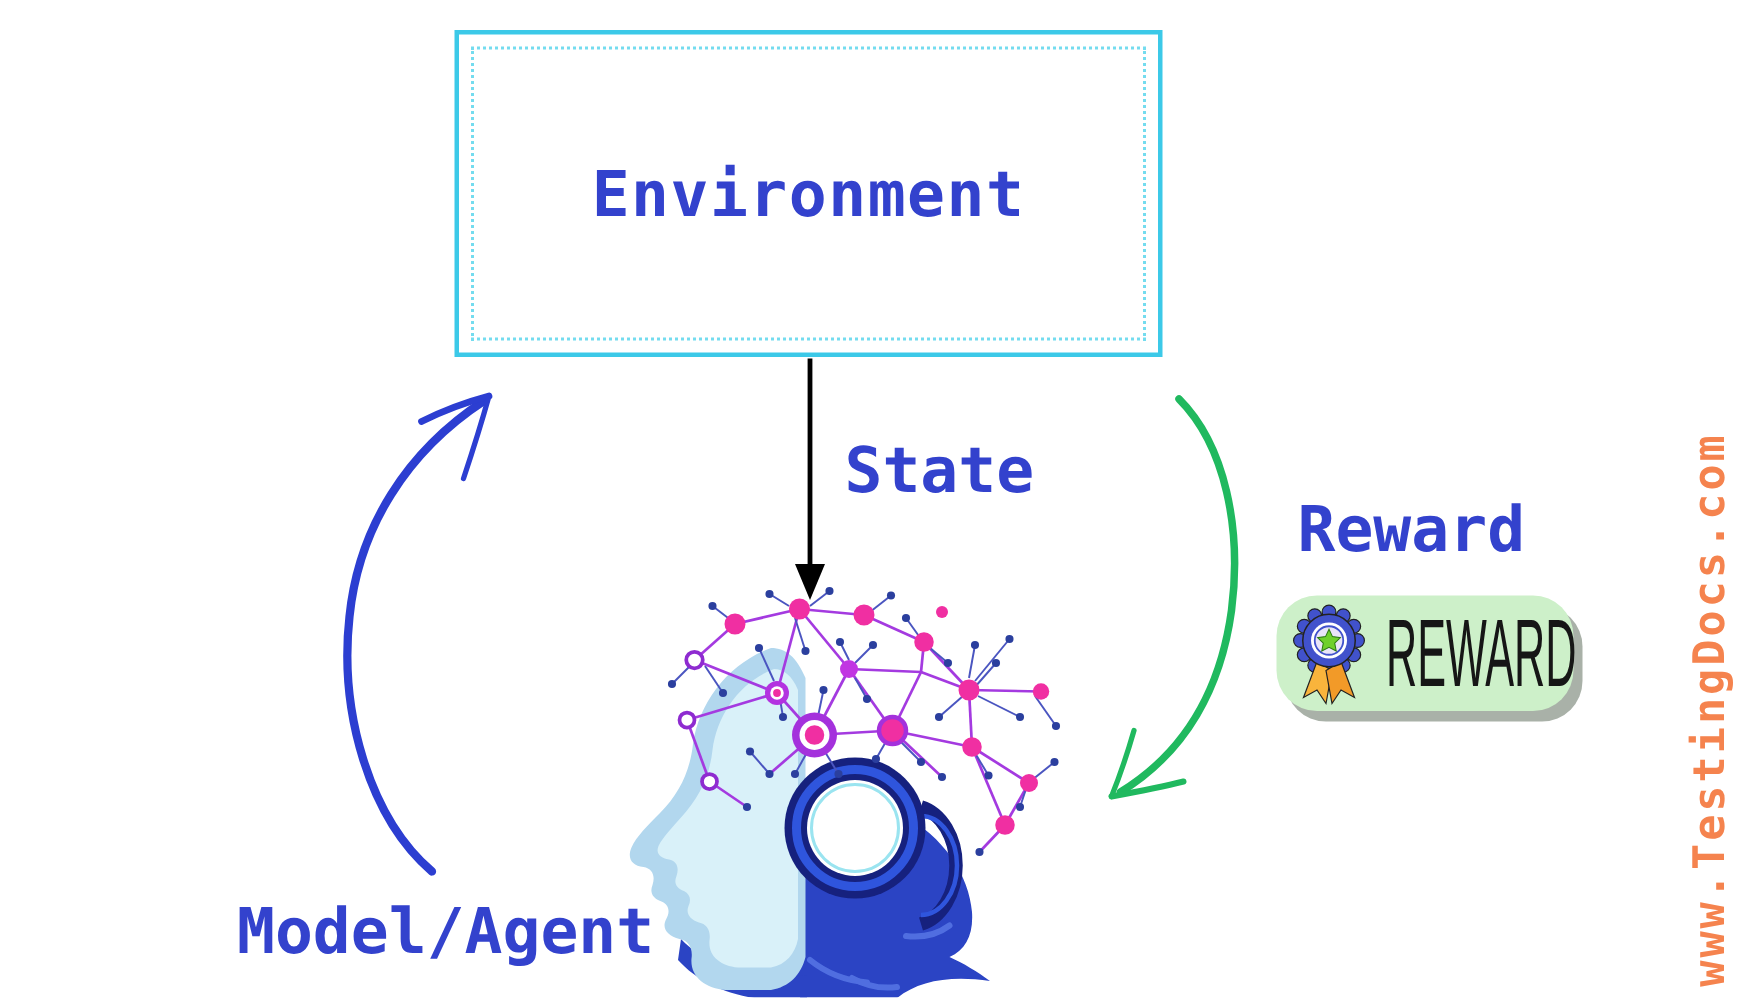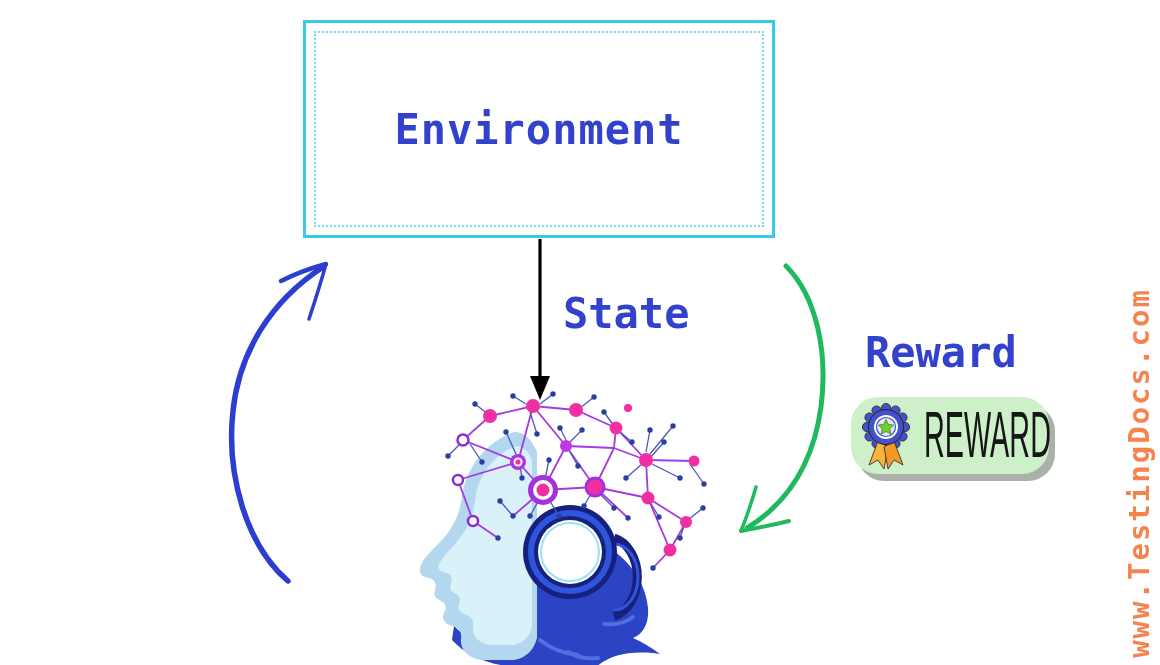--- a/index.html
+++ b/index.html
@@ -72,20 +72,21 @@
 
     <g stroke="#20b95f" fill="none" stroke-linecap="round">
       <path d="M 786 266 C 817 297 828 353 821 407 C 814 458 791 501 747 528" stroke-width="5"></path>
       <path d="M 741 531 C 747 516 752 501 756 487" stroke-width="3.5"></path>
       <path d="M 741 531 C 757 528 773 525 789 521" stroke-width="4"></path>
     </g>
   </svg>
 
   <span id="state-label" class="diagram-label">State</span>
   <span id="reward-label" class="diagram-label">Reward</span>
+  <span id="agent-label" class="diagram-label">Model/Agent</span>
 
   <div class="badge">
     <svg class="badge-medal" width="58" height="74" viewBox="0 0 58 74">
 
       <g stroke="#222222" stroke-width="0.8">
         <g fill="#4152cc">
           <circle cx="29" cy="9" r="4.6"></circle>
             <circle cx="38.5" cy="11.5" r="4.6"></circle>
           <circle cx="45.5" cy="18.5" r="4.6"></circle>
             <circle cx="48" cy="28" r="4.6"></circle>

